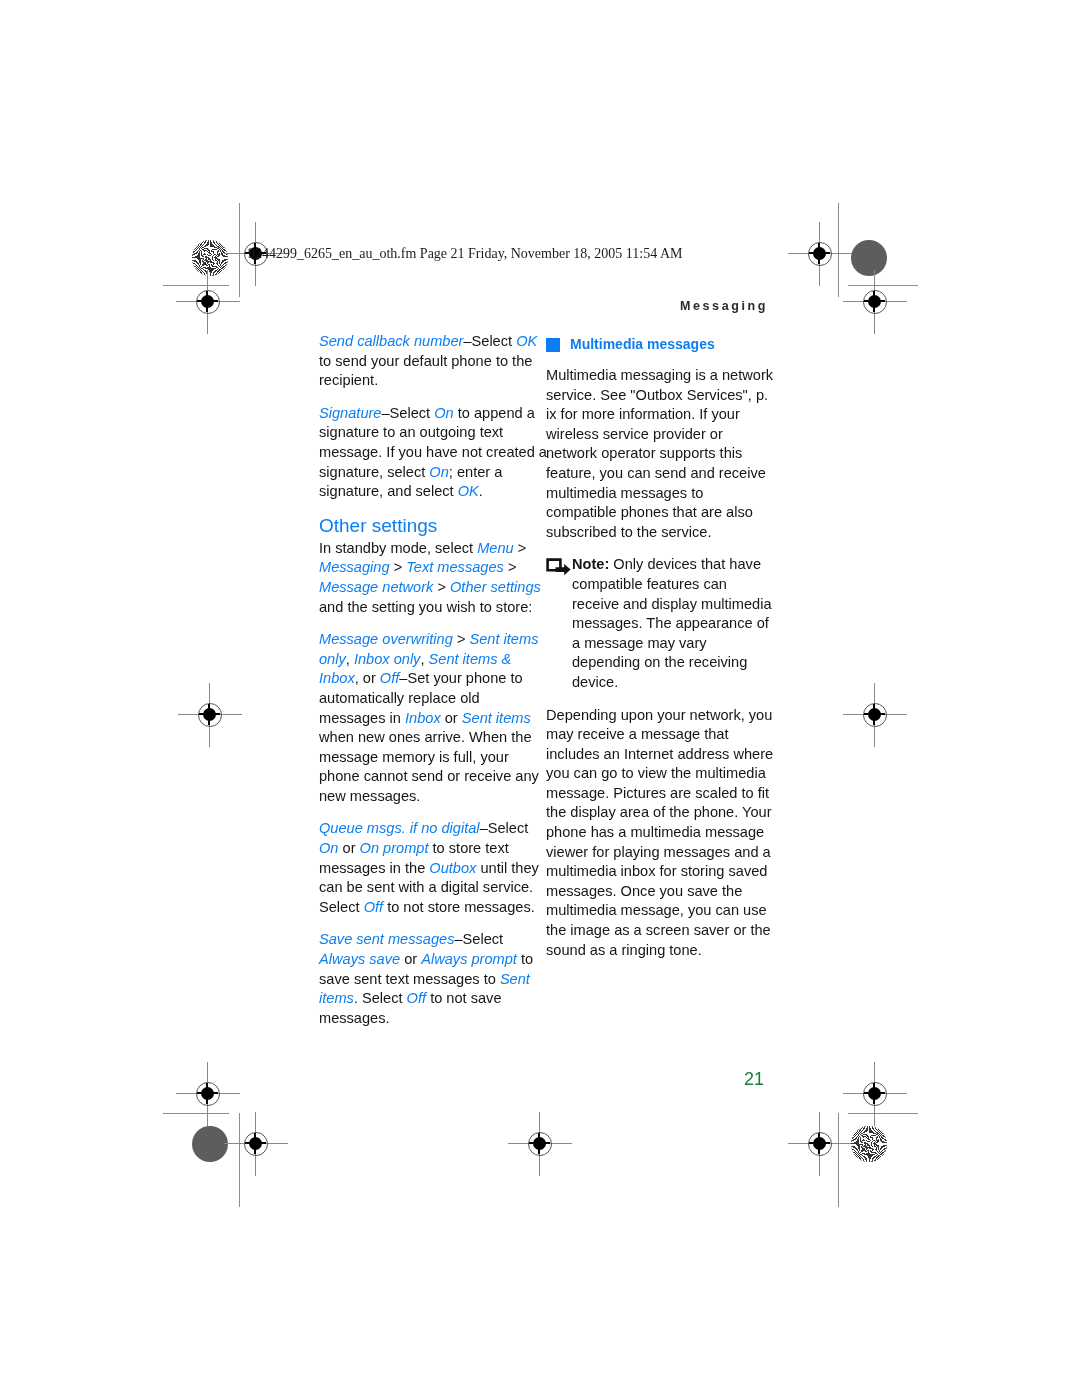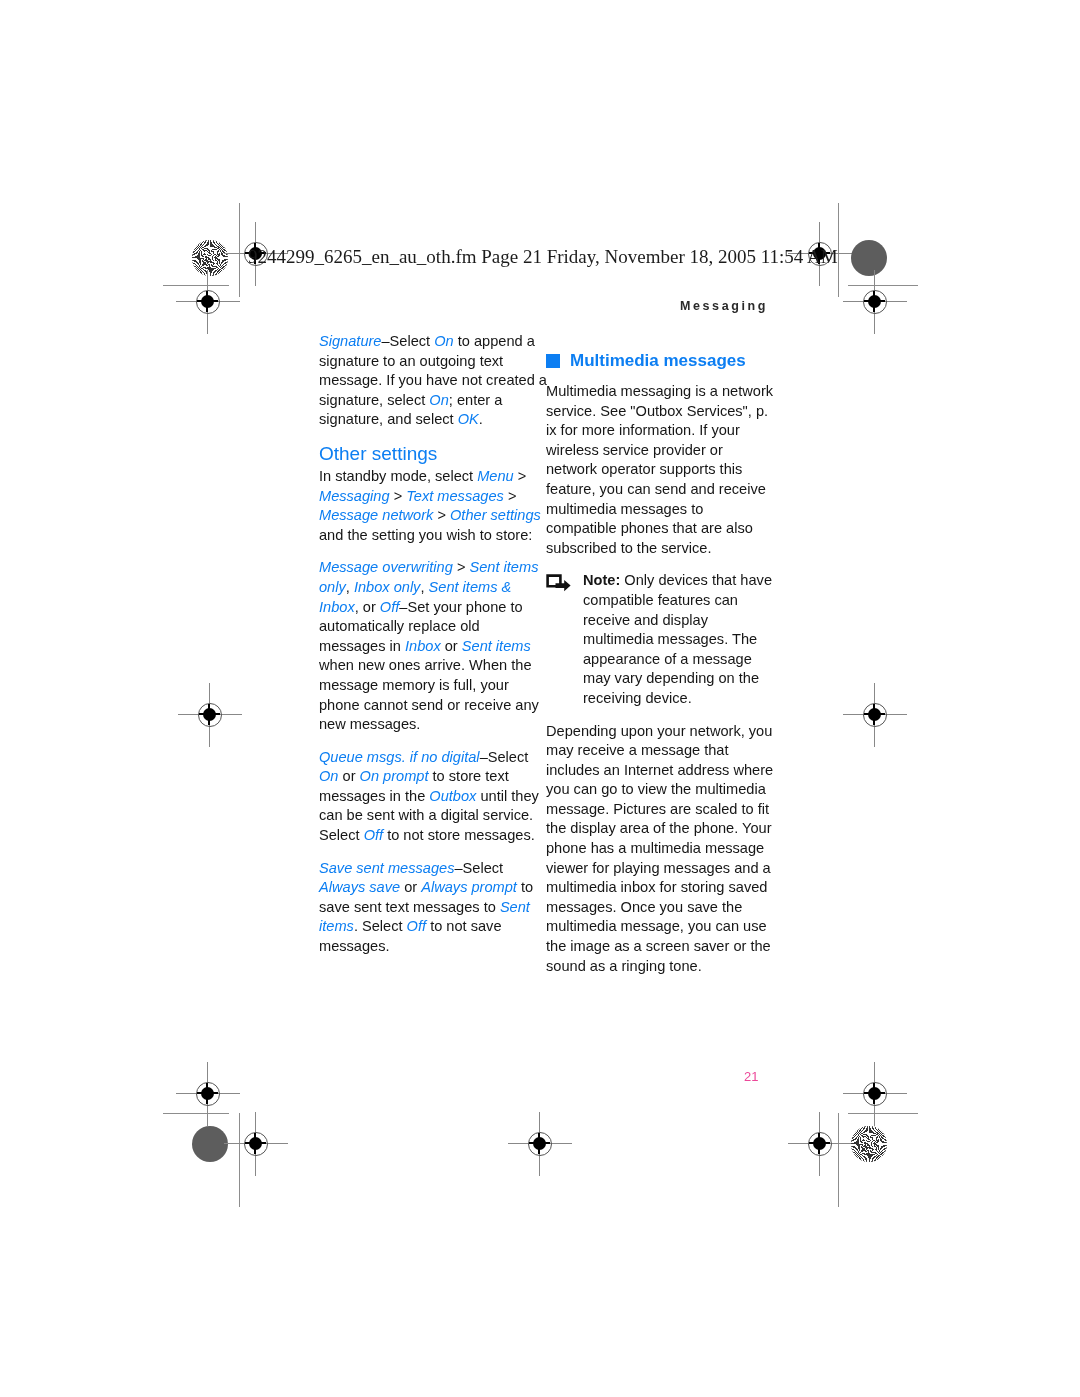--- a/index.html
+++ b/index.html
@@ -81,21 +81,21 @@
   }
   .rule.h { height: 1.3px; }
   .rule.v { width: 1.3px; }
 
   
   .filestamp {
     position: absolute;
     left: 248px;
     top: 246px;
     font-family: "Liberation Serif", serif;
-    font-size: 19px;
+    font-size: 14px;
     color: #1c1c1c;
     white-space: nowrap;
   }
   .running-head {
     position: absolute;
     right: 312px;
     top: 299px;
     font-size: 12.5px;
     letter-spacing: 2.6px;
     color: #2a2a2a;
@@ -125,58 +125,57 @@
   }
   .sec-head {
     color: #0c7ef2;
     font-size: 19px;
     line-height: 22px;
     font-weight: 400;
     margin: 6px 0 2px 0;
   }
   .chap-head {
     color: #0c7ef2;
-    font-size: 17px;
+    font-size: 14px;
     line-height: 25px;
     font-weight: 700;
-    margin: 16px 0 9px 0;
+    margin: 0 0 9px 0;
     display: flex;
     align-items: center;
     gap: 10px;
   }
   .chap-bullet {
     display: inline-block;
     width: 14px; height: 14px;
     background: #0c7ef2;
     flex: 0 0 auto;
   }
 
   
   .note {
     display: flex;
-    gap: 11px;
     margin: 0 0 13px 0;
     align-items: flex-start;
   }
   .note-icon {
     flex: 0 0 auto;
     width: 26px;
     height: 22px;
     margin-top: 3px;
   }
   .note-body { flex: 1 1 auto; }
   .note-label { font-weight: 700; }
 
   
   .folio {
     position: absolute;
     left: 744px;
     top: 1069px;
-    font-size: 13px;
-    color: #ec4899;
+    font-size: 18px;
+    color: #15803d;
     text-align: right;
   }
 </style>
 </head>
 <body>
 
 <div class="rule v" style="left:239px; top:203px; height:94px;"></div>
 <div class="rule h" style="left:163px; top:285px; width:66px;"></div>
 <div class="mark-star" style="left:192px; top:240px;"></div>
 <div class="mark-cross" style="left:224px; top:222px;">
@@ -258,20 +257,23 @@
     <div class="ring"></div>
     <div class="dot"></div>
 </div>
 <div class="mark-star" style="left:851px; top:1126px;"></div>
 
 <div class="filestamp">9244299_6265_en_au_oth.fm  Page 21  Friday, November 18, 2005  11:54 AM</div>
 <div class="running-head">Messaging</div>
 
 <div class="col col-left">
 
+  <p>
+    <span class="ui">Send callback number</span><span>–</span><span>Select </span><span class="ui">OK</span><span> to send your default phone to the recipient.</span>
+  </p>
 
   <p>
     <span class="ui">Signature</span><span>–</span><span>Select </span><span class="ui">On</span><span> to append a signature to an outgoing text message. If you have not created a signature, select </span><span class="ui">On</span><span>; enter a signature, and select </span><span class="ui">OK</span><span>.</span>
   </p>
 
   <div class="sec-head">Other settings</div>
 
   <p>
     <span>In standby mode, select </span><span class="ui">Menu</span><span> &gt; </span><span class="ui">Messaging</span><span> &gt; </span><span class="ui">Text messages</span><span> &gt; </span><span class="ui">Message network</span><span> &gt; </span><span class="ui">Other settings</span><span> and the setting you wish to store:</span>
   </p>

